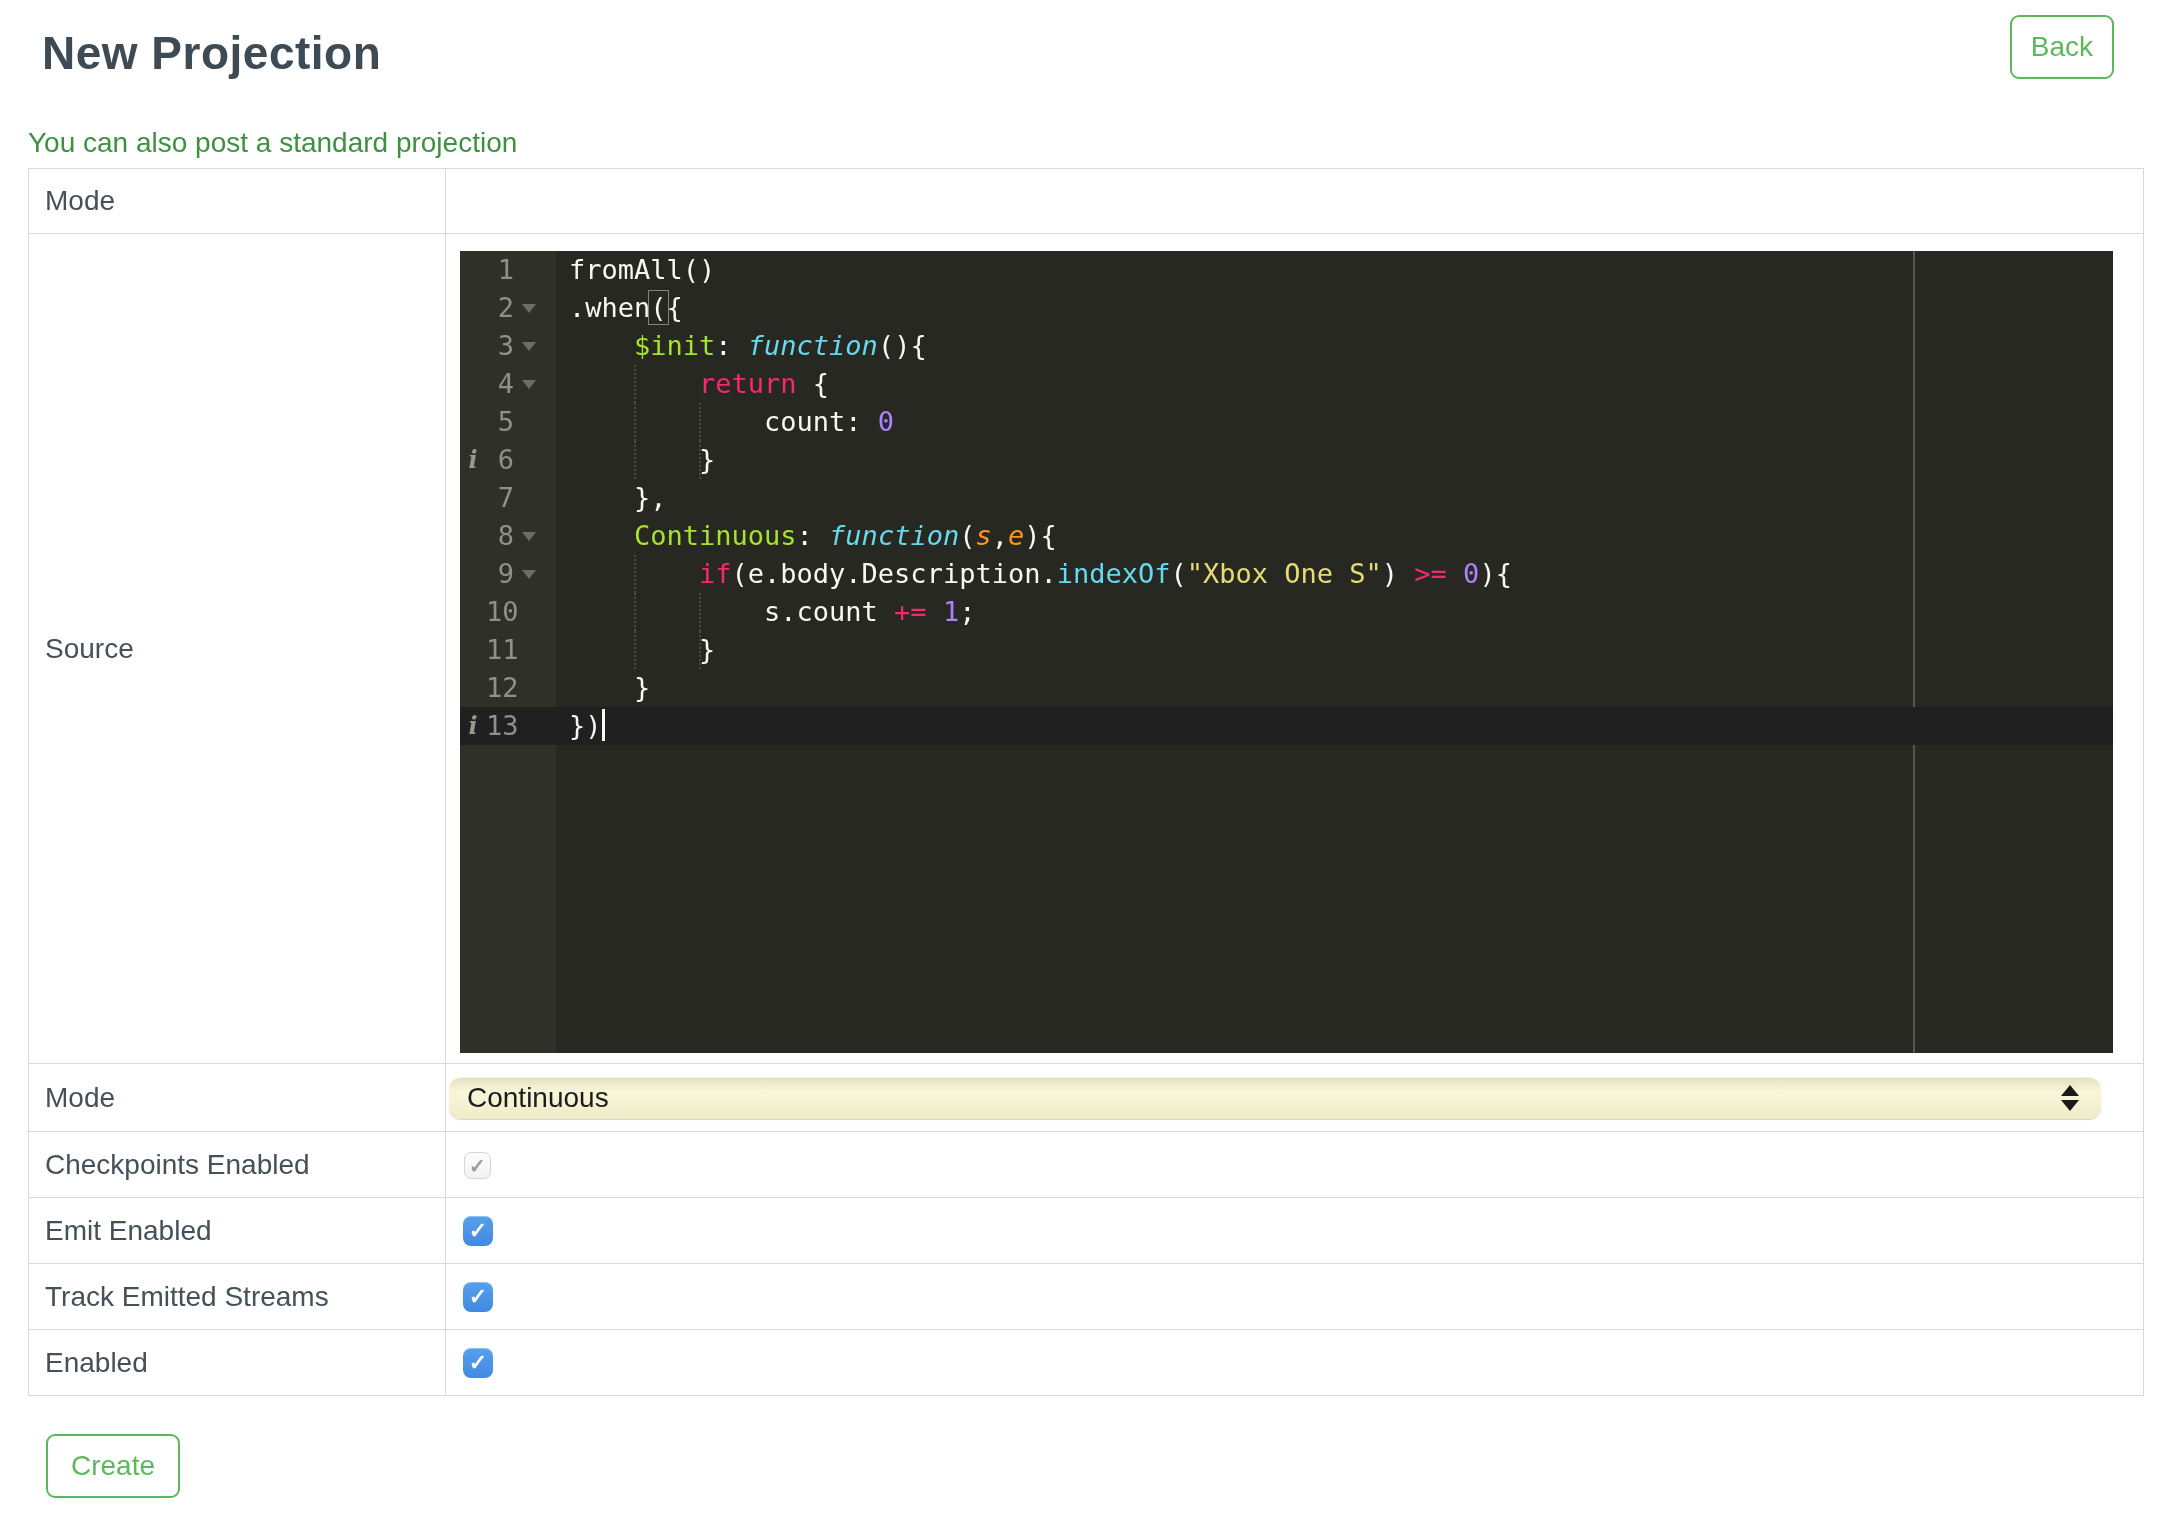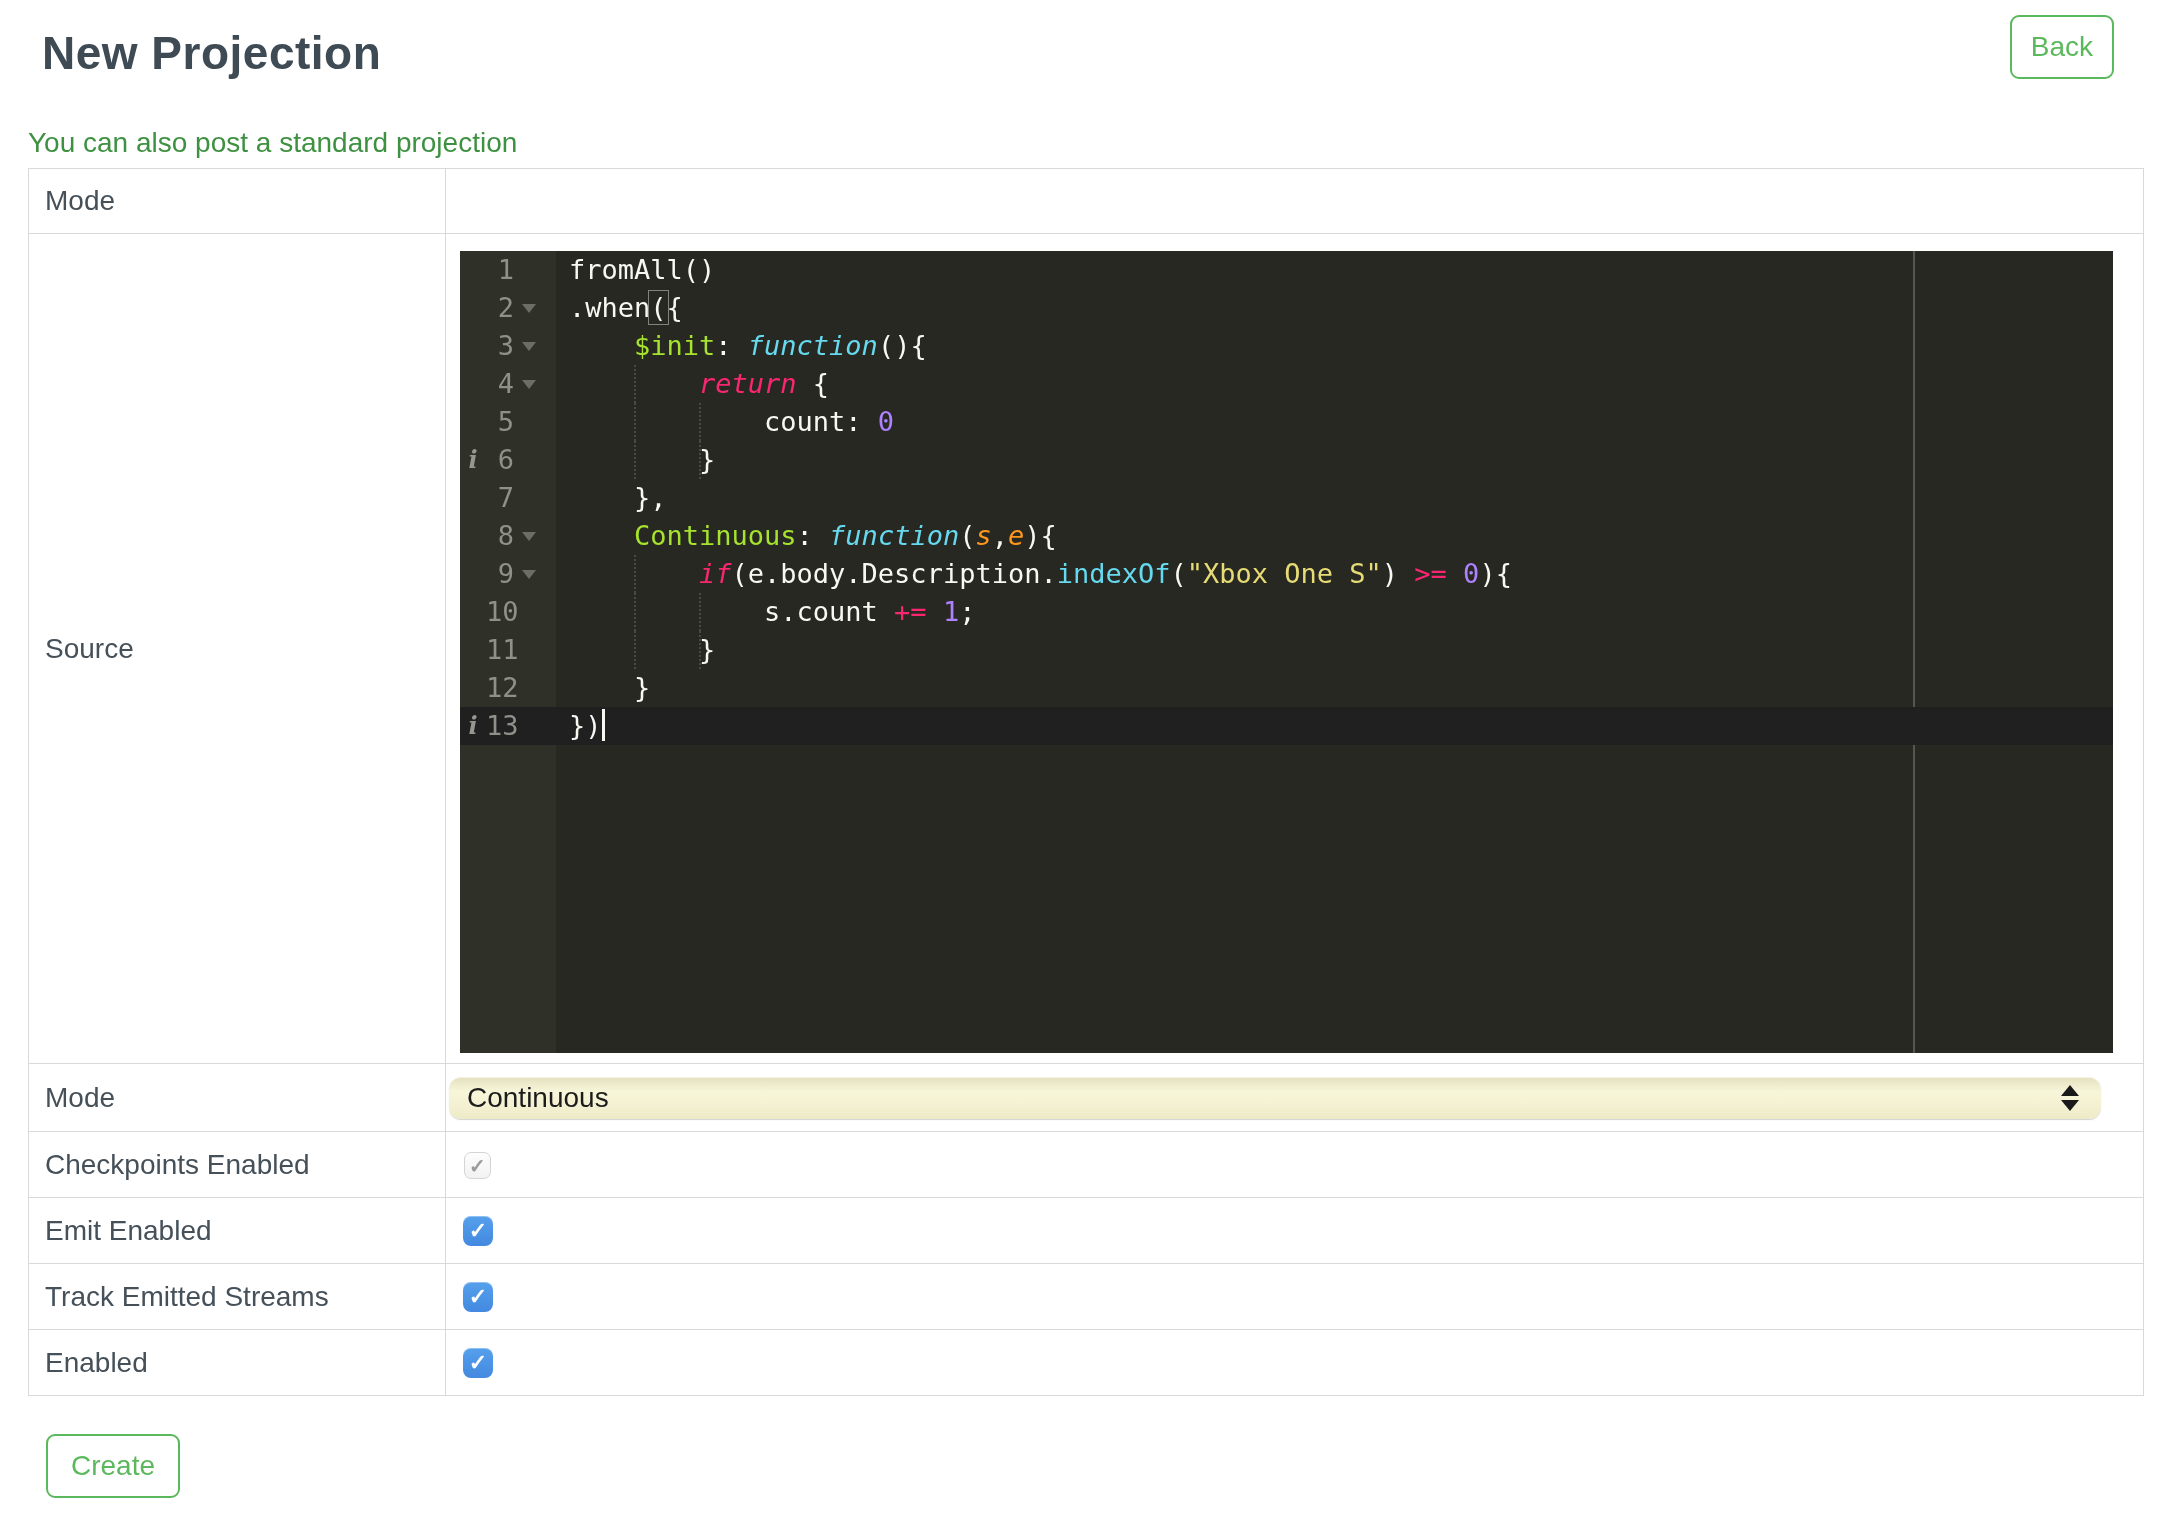--- a/index.html
+++ b/index.html
@@ -175,21 +175,21 @@
     color:var(--code-plain);
   }
   .guide{
     position:absolute;top:0;height:38px;width:0;
     border-left:2px dotted rgba(255,255,255,0.16);
   }
   .tk-plain{color:var(--code-plain);}
   .tk-green{color:var(--code-green);}
   .tk-cyan{color:var(--code-cyan);}
   .tk-cyani{color:var(--code-cyan);font-style:italic;}
-  .tk-pink{color:var(--code-pink);font-style:italic;}
+  .tk-pink{color:var(--code-pink);}
   .tk-purple{color:var(--code-purple);}
   .tk-yellow{color:var(--code-yellow);}
   .tk-orangei{color:var(--code-orange);font-style:italic;}
   .tk-bracket{color:var(--code-plain);outline:1px solid #82837B;outline-offset:1px;}
   .cursor{
     display:inline-block;width:3px;height:32px;
     background:#F8F8F0;vertical-align:middle;margin-top:-6px;
   }
 </style>
 </head>

